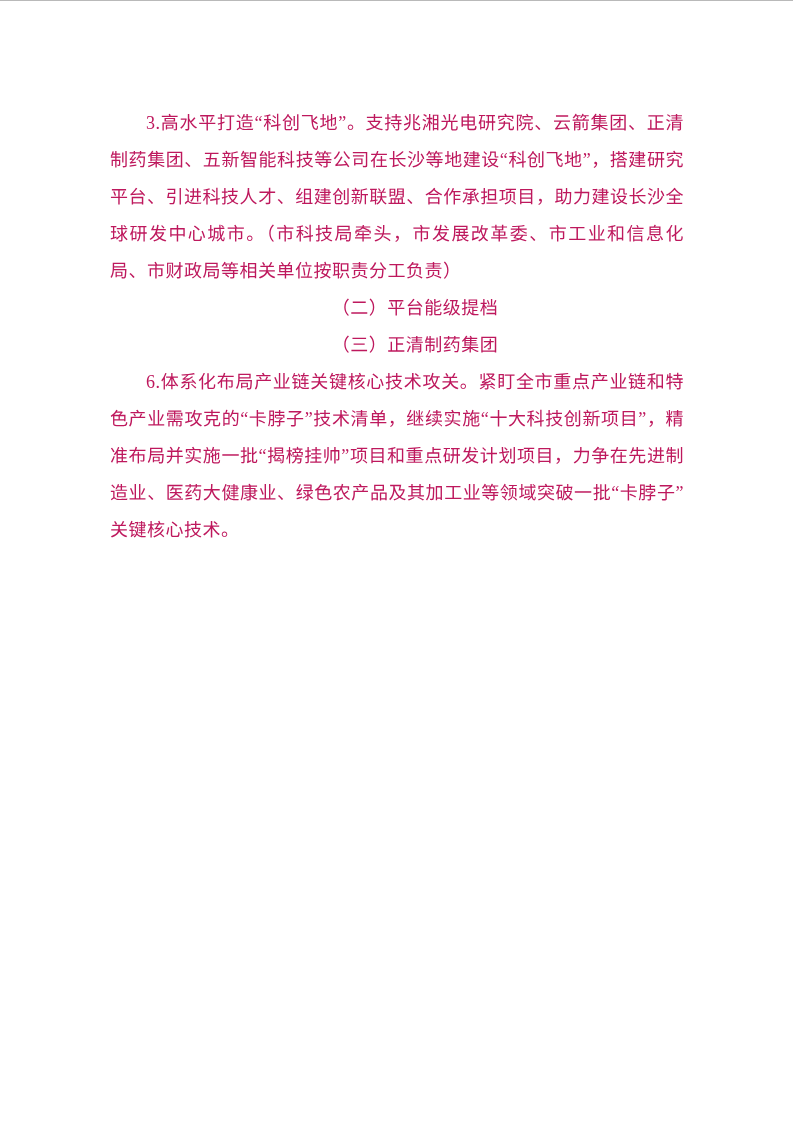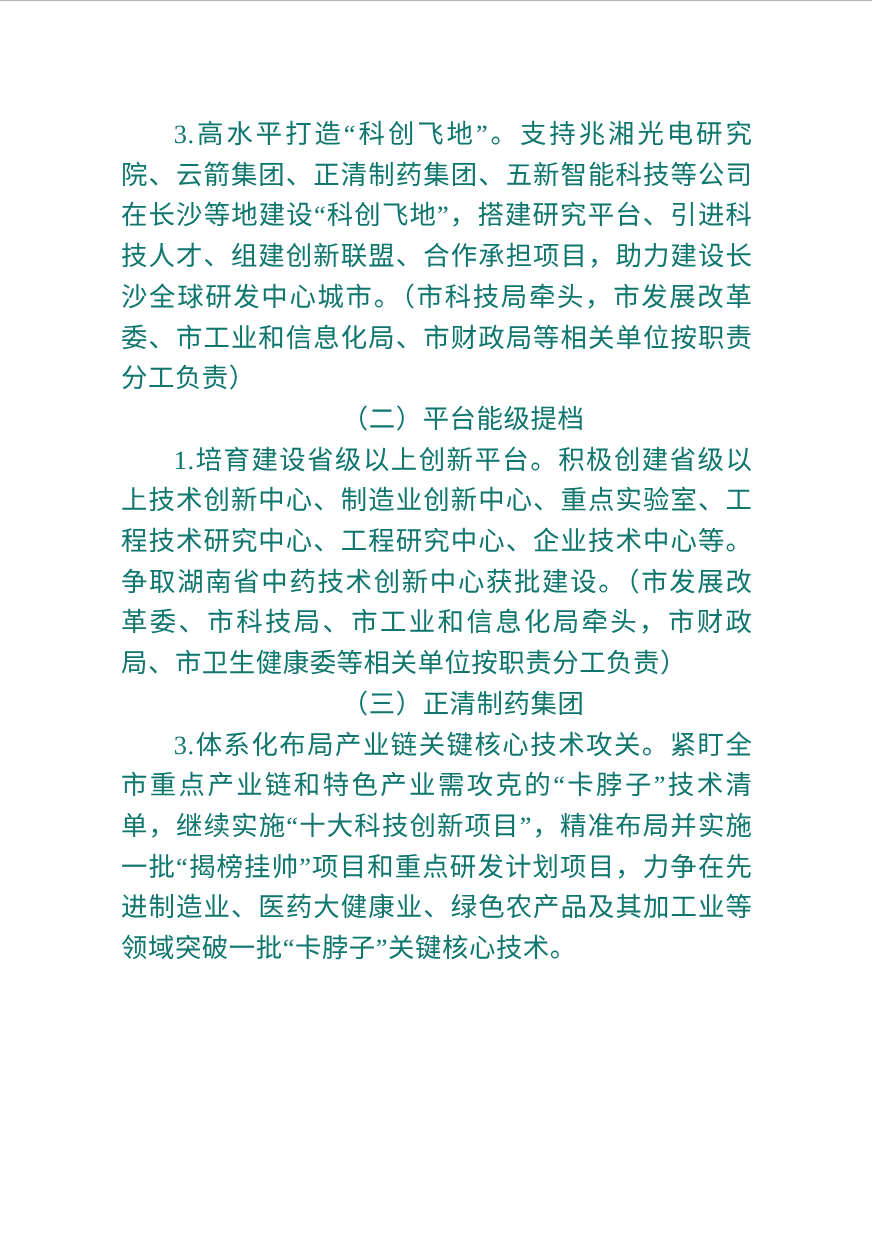--- a/index.html
+++ b/index.html
@@ -15,22 +15,22 @@
     overflow: hidden;
     font-family: "Liberation Serif", "DejaVu Serif", serif;
     border-top: 1px solid #b9b9b9;
     box-sizing: border-box;
   }
   .content {
     position: absolute;
     left: 110px;
     top: 104px;
     width: 574px;
-    color: #0f766e;
-    font-size: 24px;
+    color: #be185d;
+    font-size: 18px;
     line-height: 37px;
     text-align: justify;
     letter-spacing: 0.5px;
   }
   .content p {
     margin: 0;
     padding: 0;
     text-indent: 2em;
     word-break: break-all;
   }
@@ -38,17 +38,16 @@
     text-align: center;
   }
 </style>
 </head>
 <body>
 
 <div class="page">
   <div class="content">
     <p>3.高水平打造“科创飞地”。支持兆湘光电研究院、云箭集团、正清制药集团、五新智能科技等公司在长沙等地建设“科创飞地”，搭建研究平台、引进科技人才、组建创新联盟、合作承担项目，助力建设长沙全球研发中心城市。（市科技局牵头，市发展改革委、市工业和信息化局、市财政局等相关单位按职责分工负责）</p>
     <p class="heading">（二）平台能级提档</p>
-    <p>1.培育建设省级以上创新平台。积极创建省级以上技术创新中心、制造业创新中心、重点实验室、工程技术研究中心、工程研究中心、企业技术中心等。争取湖南省中药技术创新中心获批建设。（市发展改革委、市科技局、市工业和信息化局牵头，市财政局、市卫生健康委等相关单位按职责分工负责）</p>
     <p class="heading">（三）正清制药集团</p>
-    <p>3.体系化布局产业链关键核心技术攻关。紧盯全市重点产业链和特色产业需攻克的“卡脖子”技术清单，继续实施“十大科技创新项目”，精准布局并实施一批“揭榜挂帅”项目和重点研发计划项目，力争在先进制造业、医药大健康业、绿色农产品及其加工业等领域突破一批“卡脖子”关键核心技术。</p>
+    <p>6.体系化布局产业链关键核心技术攻关。紧盯全市重点产业链和特色产业需攻克的“卡脖子”技术清单，继续实施“十大科技创新项目”，精准布局并实施一批“揭榜挂帅”项目和重点研发计划项目，力争在先进制造业、医药大健康业、绿色农产品及其加工业等领域突破一批“卡脖子”关键核心技术。</p>
   </div>
 </div>
 
 </body></html>

